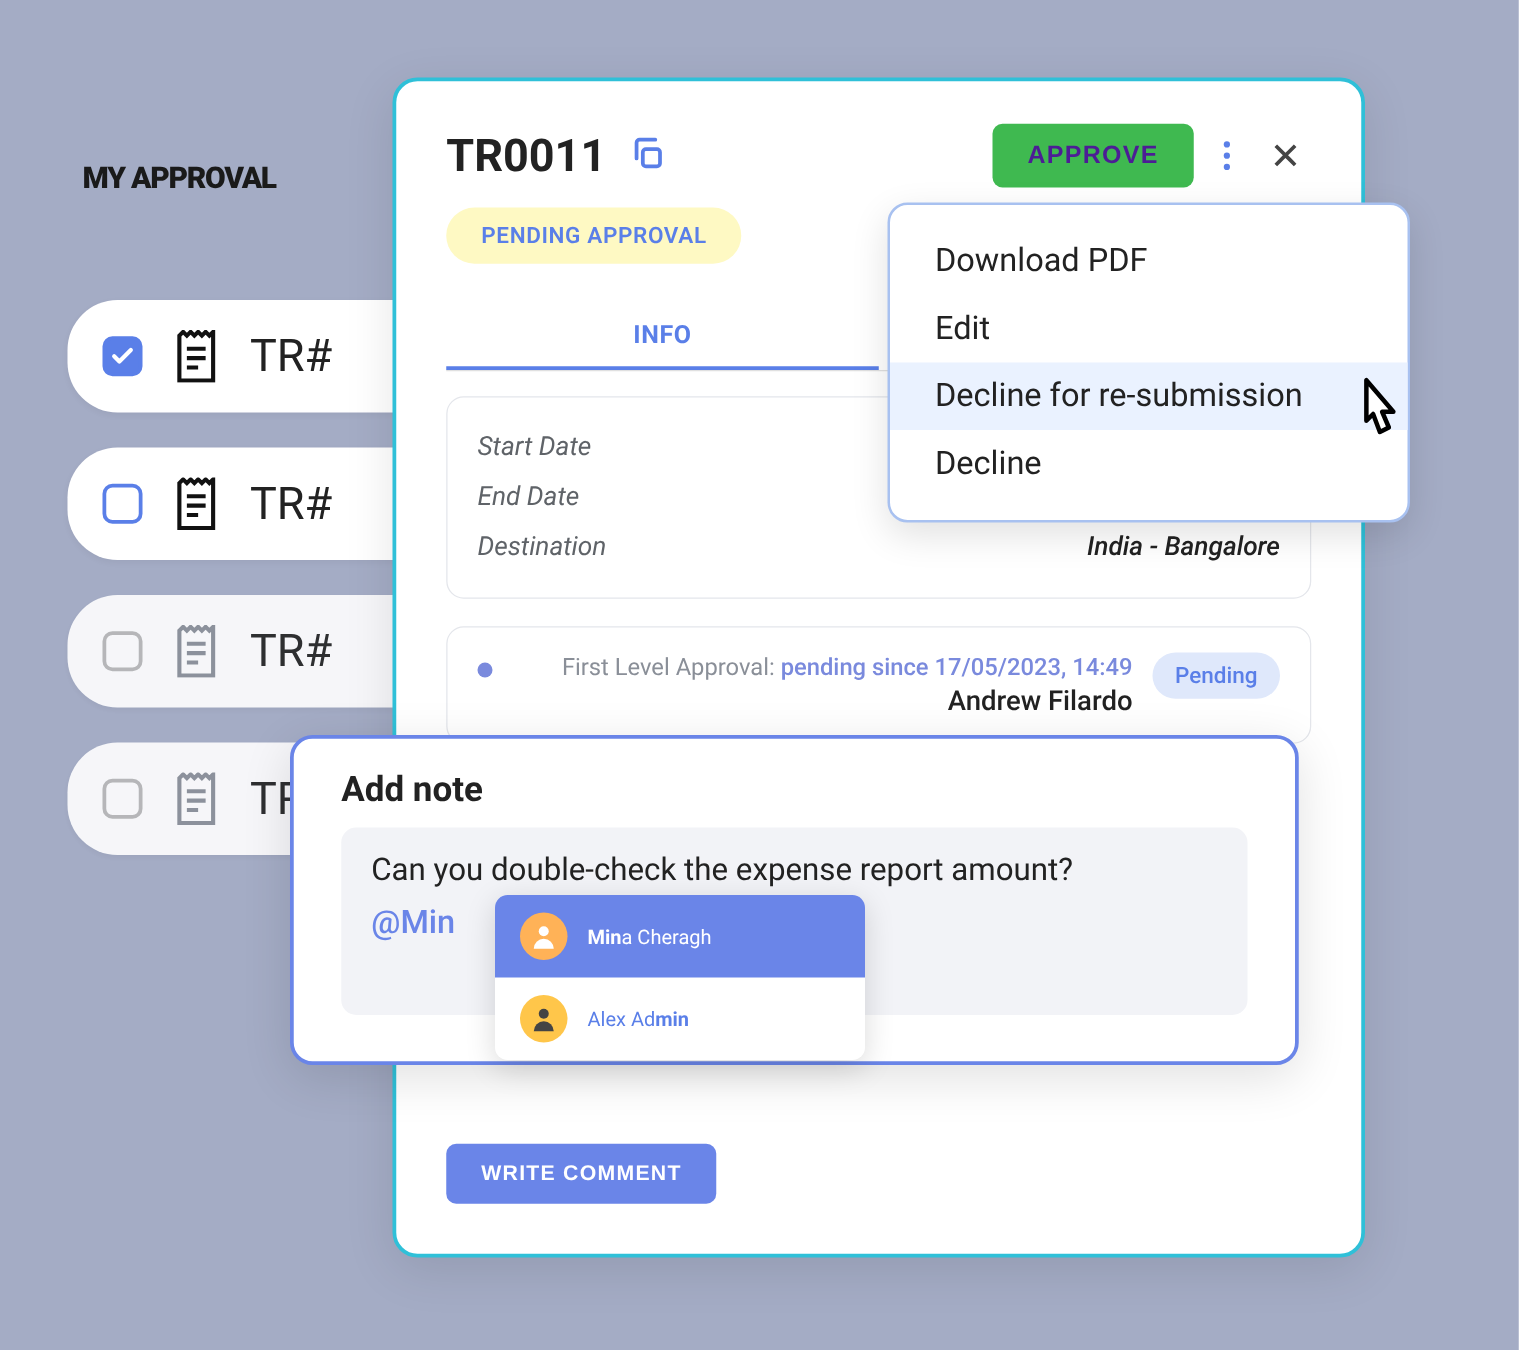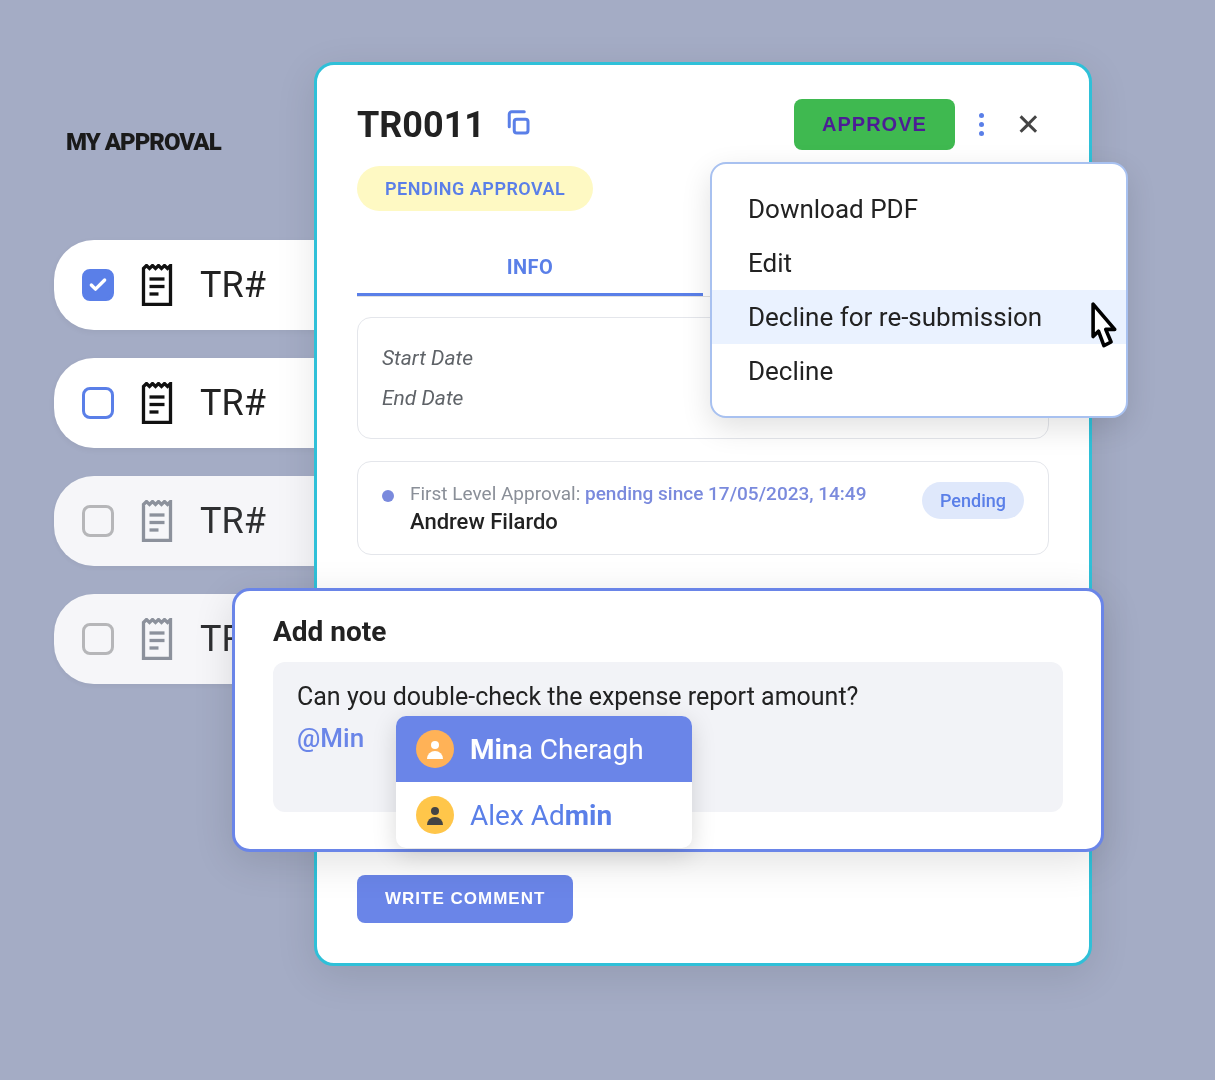--- a/index.html
+++ b/index.html
@@ -163,20 +163,21 @@
   }
   .info-value { color: #222; font-weight: 500; }
   .approval-card {
     border: 1px solid #e4e6eb;
     border-radius: 14px;
     margin-top: 22px;
     padding: 20px 24px;
     display: flex;
     align-items: flex-start;
     gap: 16px;
+    text-align: right;
   }
   .dot-marker {
     width: 12px; height: 12px; border-radius: 50%;
     background: #7a8add; margin-top: 8px; flex-shrink: 0;
   }
   .approval-info { flex: 1; }
   .approval-line1 { font-size: 19px; color: #8a8f98; }
   .approval-line1 .since { color: #7a8add; font-weight: 500; }
   .approver-name { font-size: 22px; color: #222; font-weight: 500; margin-top: 4px; }
   .pending-chip {
@@ -223,21 +224,21 @@
   .cursor-pointer {
     position: absolute;
     top: 300px;
     left: 1076px;
     z-index: 30;
   }
   .note-panel {
     position: absolute;
     top: 588px;
     left: 232px;
-    width: 872px;
+    width: 807px;
     height: 264px;
     background: #fff;
     border: 3px solid #6a85e8;
     border-radius: 18px;
     padding: 24px 38px;
     box-shadow: 0 10px 40px rgba(0,0,0,0.12);
     z-index: 15;
   }
   .note-title {
     font-size: 28px;
@@ -270,21 +271,21 @@
     border-radius: 10px;
     box-shadow: 0 6px 24px rgba(0,0,0,0.15);
     z-index: 25;
     overflow: hidden;
   }
   .mention-item {
     display: flex;
     align-items: center;
     gap: 16px;
     padding: 14px 20px;
-    font-size: 28px;
+    font-size: 16px;
     cursor: pointer;
   }
   .mention-item.selected {
     background: #6a85e8;
     color: #fff;
   }
   .mention-item .avatar {
     width: 38px; height: 38px; border-radius: 50%;
     background: #ffc64a;
     display: flex; align-items: center; justify-content: center;
@@ -378,20 +379,24 @@
   </div>
   <div class="info-card">
     <div class="info-row">
         <span>Start Date</span>
         <span class="info-value"></span>
       </div>
     <div class="info-row">
         <span>End Date</span>
         <span class="info-value"></span>
       </div>
+    <div class="info-row">
+        <span>Destination</span>
+        <span class="info-value">India - Bangalore</span>
+      </div>
   </div>
   <div class="approval-card">
     <div class="dot-marker"></div>
     <div class="approval-info">
       <div class="approval-line1">
         <span>First Level Approval:</span>
         <span class="since">pending since 17/05/2023, 14:49</span>
       </div>
       <div class="approver-name">Andrew Filardo</div>
     </div>

